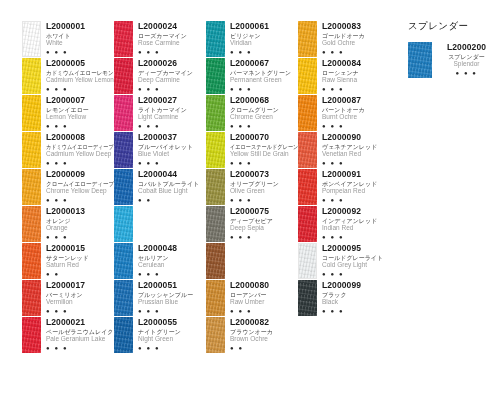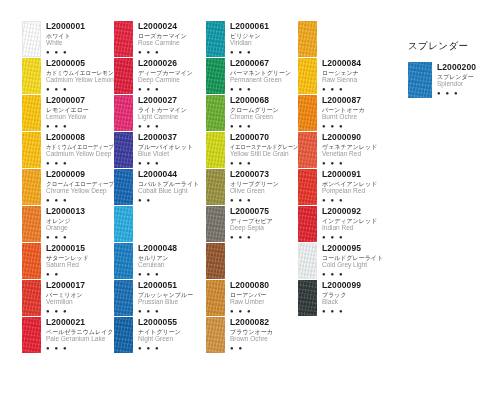--- a/index.html
+++ b/index.html
@@ -81,32 +81,32 @@
     font-size: 6px;
     color: #2b2b2b;
     letter-spacing: 1.6px;
     line-height: 1;
   }
   
   .side {
     position: absolute;
     left: 408px; top: 20px;
     width: 88px;
-    margin-top: 20px;
   }
   .side-title {
     font-size: 9.5px;
     color: #1a1a1a;
     margin-bottom: 9px;
     letter-spacing: .4px;
   }
   .side-row {
     display: flex;
     flex-direction: row;
     align-items: flex-start;
+    text-align: center;
   }
   .side-row .swatch {
     width: 24px; height: 36px; flex: 0 0 24px;
   }
 </style>
 </head>
 <body>
 
 <div id="page">
 
@@ -399,20 +399,26 @@
             <div class="jp">ブラウンオーカ</div>
             <div class="en">Brown Ochre</div>
             <div class="stars">● ●</div>
           </div>
         </div>
       </div>
       <div class="column">
         <div class="row">
           <div class="swatch" style="background: rgb(242, 168, 28);">
             <div class="tex"></div>
+          </div>
+          <div class="info">
+            <div class="code">L2000083</div>
+            <div class="jp">ゴールドオーカ</div>
+            <div class="en">Gold Ochre</div>
+            <div class="stars">● ● ●</div>
           </div>
         </div>
         <div class="row">
           <div class="swatch" style="background: rgb(252, 194, 14);">
             <div class="tex"></div>
           </div>
           <div class="info">
             <div class="code">L2000084</div>
             <div class="jp">ローシェンナ</div>
             <div class="en">Raw Sienna</div>

